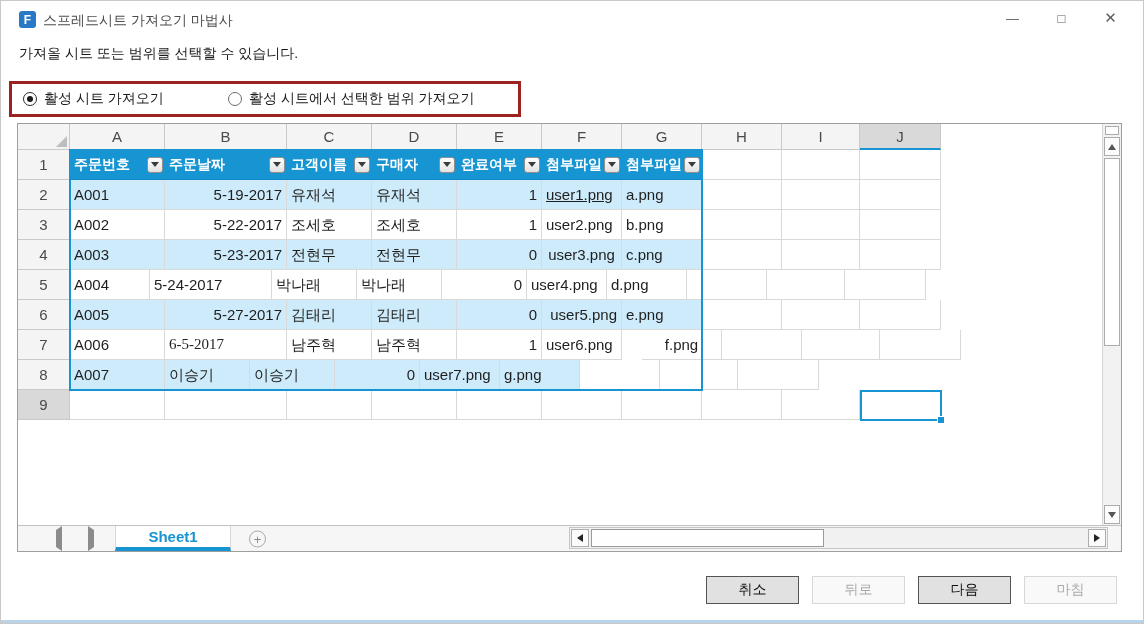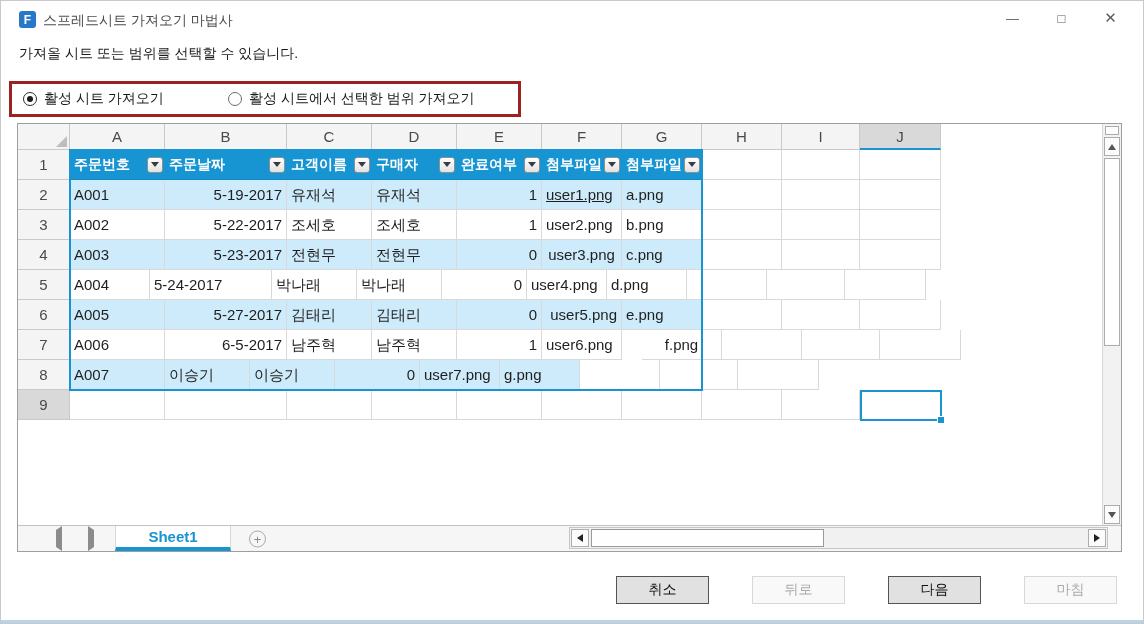--- a/index.html
+++ b/index.html
@@ -97,21 +97,21 @@
   .hscroll { position:absolute; left:551px; right:13px; top:1px; bottom:2px; background:#F1F1F1;
              border:1px solid #C6C6C6; }
   .h-arrow { position:absolute; top:1px; bottom:1px; width:18px; background:#FBFBFB; border:1px solid #ADADAD;
              display:flex; align-items:center; justify-content:center; cursor:default; }
   .h-arrow.left { left:1px; }  .h-arrow.right { right:1px; }
   .hthumb { position:absolute; left:21px; top:1px; bottom:1px; width:233px; background:#FEFEFE; border:1px solid #9A9A9A; }
 
   
   .footer-buttons { position:absolute; right:26px; bottom:19px; display:flex; gap:13px; }
   .wiz-btn { width:93px; height:28px; font-size:14px; font-family:inherit; background:#E1E1E1;
-             border:1px solid #545454; color:#101010; cursor:default;margin-left:30px; }
+             border:1px solid #545454; color:#101010; cursor:default; }
   .wiz-btn.disabled { background:#F9F9F9; border:1px solid #D8D8D8; color:#A9A9A9; }
 </style>
 </head>
 <body>
 
 <div class="window">
 
   <div class="app-icon">F</div>
   <div class="title-text">스프레드시트 가져오기 마법사</div>
   <div class="win-controls">
@@ -239,21 +239,21 @@
             <div class="g-cell data alt" style="width: 85px; text-align: right;"><span>0</span></div>
             <div class="g-cell data alt" style="width: 80px; text-align: right;"><span>user5.png</span></div>
             <div class="g-cell data alt" style="width: 80px; text-align: left;"><span>e.png</span></div>
             <div class="g-cell" style="width: 80px;"></div>
             <div class="g-cell" style="width: 78px;"></div>
             <div class="g-cell" style="width: 81px;"></div>
           </div>
           <div class="g-row">
             <div class="g-cell rowhdr" style="width: 52px;">7</div>
             <div class="g-cell data" style="width: 95px; text-align: left;"><span>A006</span></div>
-            <div class="g-cell data" style="width: 122px; text-align: right;"><span>6-5-2017</span></div>
+            <div class="g-cell data" style="width: 122px;  font-family: Liberation Serif, serif;"><span>6-5-2017</span></div>
             <div class="g-cell data" style="width: 85px; text-align: left;"><span>남주혁</span></div>
             <div class="g-cell data" style="width: 85px; text-align: left;"><span>남주혁</span></div>
             <div class="g-cell data" style="width: 85px; text-align: right;"><span>1</span></div>
             <div class="g-cell data" style="width: 80px; text-align: left;"><span>user6.png</span></div>
             <div class="g-cell data" style="width: 80px; text-align: center; margin-left: 20px;"><span>f.png</span></div>
             <div class="g-cell" style="width: 80px;"></div>
             <div class="g-cell" style="width: 78px;"></div>
             <div class="g-cell" style="width: 81px;"></div>
           </div>
           <div class="g-row">

